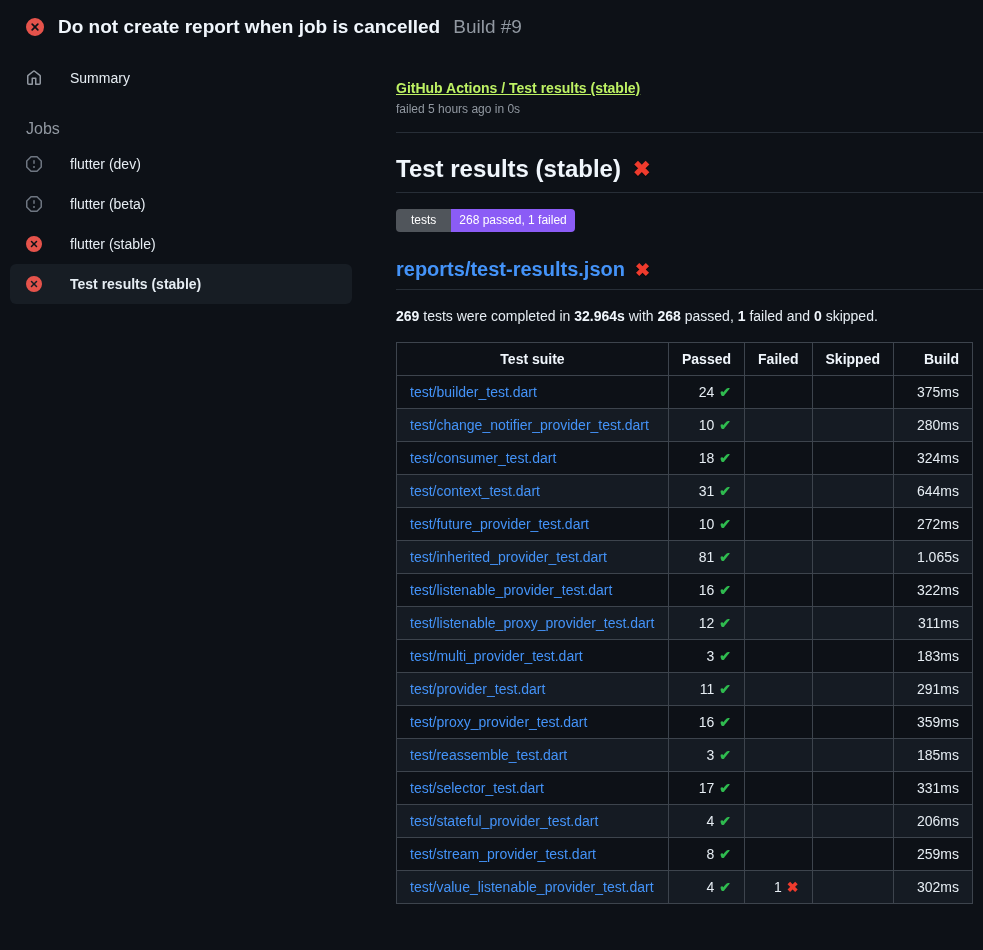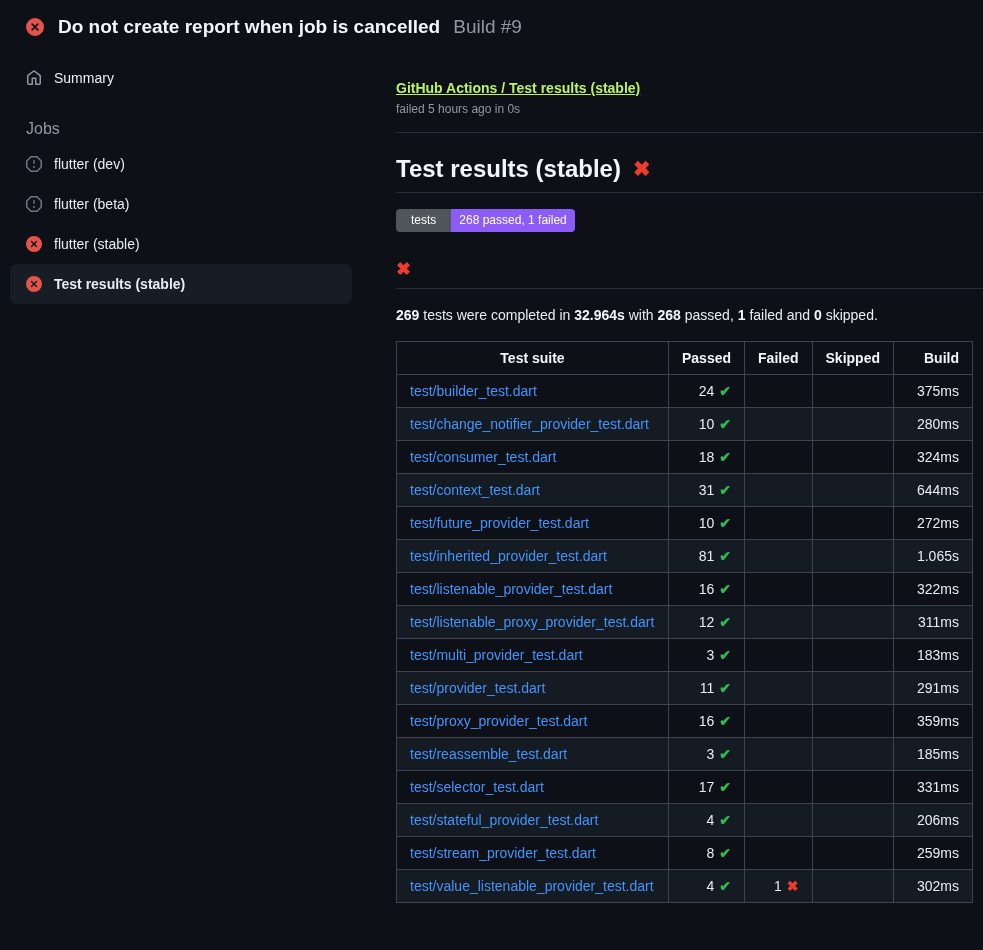--- a/index.html
+++ b/index.html
@@ -15,21 +15,21 @@
   .app-header { display:flex; align-items:center; gap:14px; padding:16px 16px 14px 26px; }
   .app-header .icon-18 { width:18px; height:18px; flex-shrink:0; }
   .run-title { font-size:19px; font-weight:700; color:#f0f6fc; }
   .run-build { font-size:19px; font-weight:400; color:#9198a1; margin-left:13px; }
 
   
   .layout { display:flex; align-items:flex-start; }
 
   
   .sidebar { width:342px; margin:6px 44px 0 10px; flex-shrink:0; }
-  .side-item { display:flex; align-items:center; gap:12px; padding:12px 16px; border-radius:6px;
+  .side-item { display:flex; align-items:center; gap:28px; padding:12px 16px; border-radius:6px;
                color:#e6edf3; cursor:pointer; line-height:16px; }
   .side-item.selected { background:#171d24; font-weight:700; }
   .side-item .icon-16 { width:16px; height:16px; flex-shrink:0; }
   .side-section-label { font-size:16px; color:#9198a1; padding:0 16px; margin:22px 0 6px; }
 
   
   .main { flex:1; padding-top:28px; min-width:0; }
   .breadcrumb { font-weight:700; color:#bef264; font-size:14px;text-decoration:underline; }
   .run-meta { font-size:12px; color:#9198a1; margin-top:6px; }
   .divider { border:none; border-top:1px solid #272e37; margin:16px 0 0; }
@@ -135,20 +135,21 @@
       <span>Test results (stable)</span>
       <span class="x-emoji">✖</span>
     </h1>
 
     <div class="badge">
       <span class="badge-label">tests</span>
       <span class="badge-value">268 passed, 1 failed</span>
     </div>
 
     <h2 class="report-title">
+      <a class="report-link">reports/test-results.json</a>
       <span class="x-emoji">✖</span>
     </h2>
 
     <p class="summary-line">
       <b>269</b><span> tests were completed in </span><b>32.964s</b><span> with </span><b>268</b><span> passed, </span><b>1</b><span> failed and </span><b>0</b><span> skipped.</span>
     </p>
 
     <table class="results">
       <colgroup>
         <col style="width:272px">

